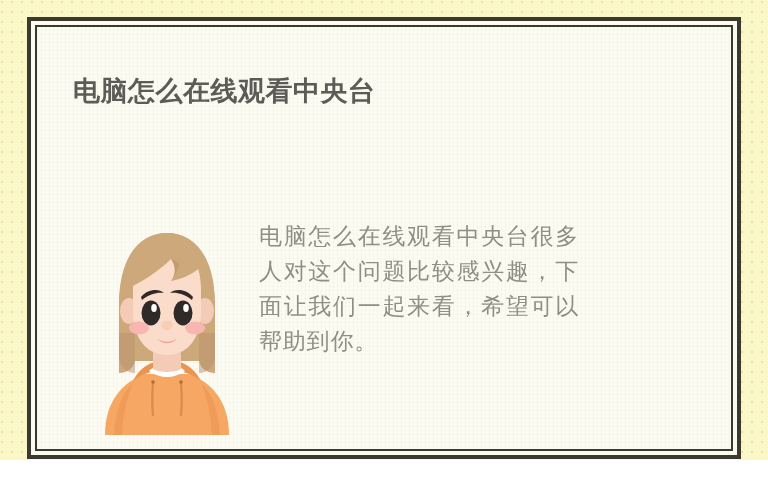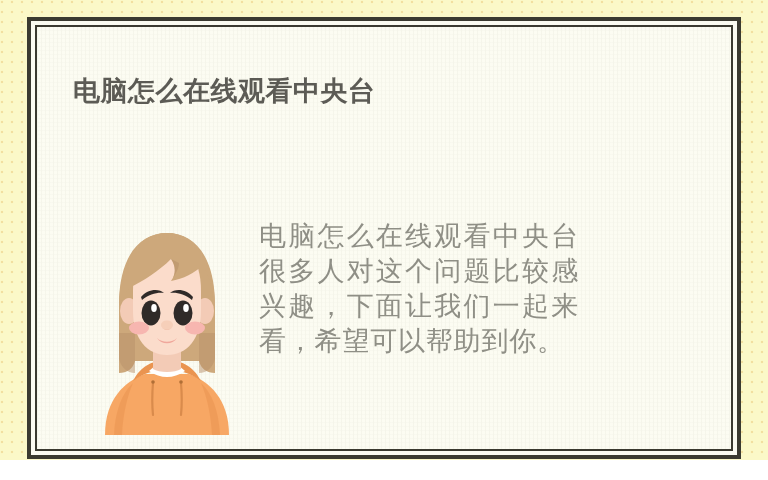--- a/index.html
+++ b/index.html
@@ -68,21 +68,21 @@
     letter-spacing: 0.5px;
     line-height: 1.2;
     white-space: nowrap;
   }
 
   #article-body {
     position: absolute;
     left: 222px;
     top: 192px;
     width: 320px;
-    font-size: 27px;
+    font-size: 23px;
     line-height: 35px;
     color: #8f8f86;
     font-family: "Liberation Serif", "DejaVu Serif", serif;
     letter-spacing: 0.8px;
     text-align: justify;
     text-justify: inter-character;
   }
 
   
   #avatar-figure {

